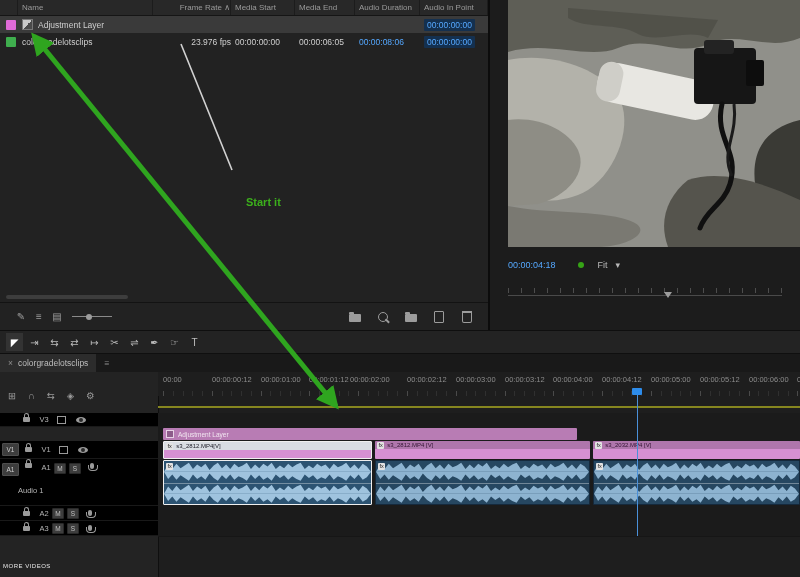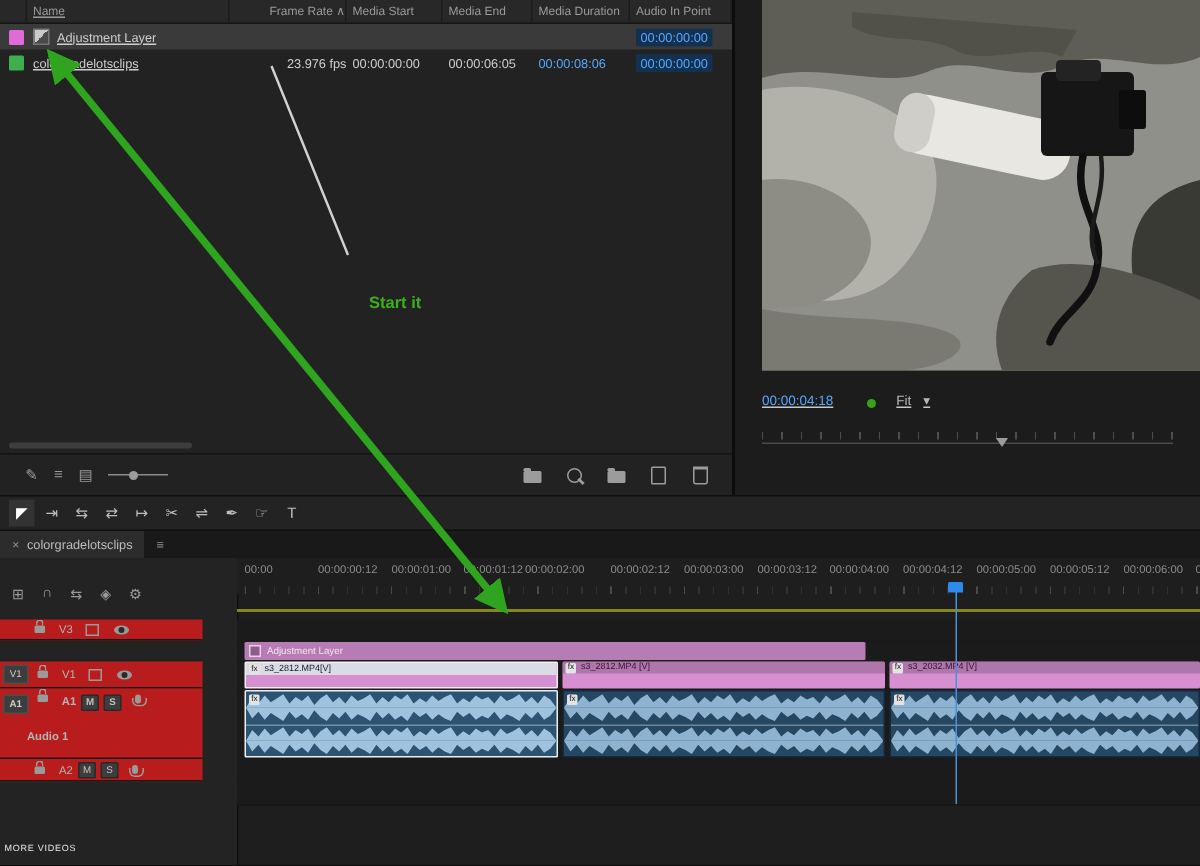--- a/index.html
+++ b/index.html
@@ -7,21 +7,21 @@
        font-family:"Liberation Sans",sans-serif;color:#c8c8c8;-webkit-font-smoothing:antialiased;}
 
   
   .project-panel{position:absolute;left:0;top:0;width:488px;height:330px;background:#222222;border-right:2px solid #0c0c0c;}
   .pp-header{display:flex;height:15px;background:#282828;border-bottom:1px solid #151515;font-size:8px;color:#9b9b9b;align-items:center;}
   .pp-header>div{border-right:1px solid #1c1c1c;height:100%;display:flex;align-items:center;padding-left:4px;box-sizing:border-box;}
   .pp-row{display:flex;height:17px;font-size:8.5px;color:#cfcfcf;align-items:center;}
   .pp-row>div{height:100%;display:flex;align-items:center;padding-left:4px;box-sizing:border-box;}
   .row-selected{background:#3a3a3a;}
   .c0{width:18px;justify-content:center;}
-  .c1{width:135px;text-decoration:underline;}
+  .c1{width:135px;}
   .c2{width:78px;justify-content:flex-end;}
   .c3{width:64px;}
   .c4{width:60px;}
   .c5{width:65px;}
   .c6{width:68px;}
   .swatch{width:10px;height:10px;border-radius:1px;}
   .sw-pink{background:#e06bd8;}
   .sw-green{background:#3fae4e;}
   .adj-icon{width:9px;height:9px;margin-right:5px;border:1px solid #777;
             background:linear-gradient(135deg,#c9c9c9 50%,#4a4a4a 50%);}
@@ -36,21 +36,21 @@
   .i-search{width:8px;height:8px;border:1.3px solid #9c9c9c;border-radius:50%;position:relative;}
   .i-search::after{content:"";position:absolute;left:6px;top:7px;width:5px;height:1.5px;background:#9c9c9c;transform:rotate(45deg);}
   .i-folder{width:12px;height:8px;background:#9c9c9c;border-radius:1px;position:relative;margin-top:3px;}
   .i-folder::before{content:"";position:absolute;top:-2px;left:0;width:5px;height:2px;background:#9c9c9c;border-radius:1px 1px 0 0;}
   .i-page{width:8px;height:10px;border:1px solid #9c9c9c;border-radius:1px;}
   .i-trash{width:8px;height:9px;border:1px solid #9c9c9c;border-top:2px solid #9c9c9c;border-radius:0 0 2px 2px;}
 
   
   .monitor-panel{position:absolute;left:490px;top:0;width:310px;height:330px;background:#1c1c1c;}
   .monitor-video{position:absolute;left:18px;top:0;width:292px;height:247px;background:#8f8f8a;overflow:hidden;}
-  .monitor-controls{position:absolute;left:18px;top:258px;width:280px;height:14px;display:flex;align-items:flex-end;font-size:9px;text-decoration:underline;}
+  .monitor-controls{position:absolute;left:18px;top:258px;width:280px;height:14px;display:flex;align-items:center;font-size:9px;}
   .mon-dot{width:6px;height:6px;border-radius:50%;background:#36a316;margin:0 14px 0 22px;}
   .fit-select{display:flex;align-items:center;gap:8px;color:#b8b8b8;cursor:default;}
   .monitor-scrubber{position:absolute;left:18px;top:288px;width:274px;height:12px;}
   .scrub-ticks{position:absolute;left:0;top:0;width:100%;height:5px;
       background:repeating-linear-gradient(90deg,#4d4d4d 0 1px,transparent 1px 13px);}
   .scrub-line{position:absolute;left:0;top:7px;width:100%;height:1px;background:#4a4a4a;}
   .scrub-caret{position:absolute;top:4px;left:57%;width:0;height:0;border-left:4px solid transparent;border-right:4px solid transparent;border-top:6px solid #9c9c9c;}
 
   
   .tools-bar{position:absolute;left:0;top:330px;width:800px;height:24px;background:#232323;border-top:1px solid #0f0f0f;border-bottom:1px solid #0f0f0f;display:flex;align-items:center;padding-left:6px;box-sizing:border-box;gap:3px;}
@@ -64,21 +64,21 @@
   .tab-close{color:#8f8f8f;}
   .tab-menu{margin-left:8px;color:#8f8f8f;}
   .tl-left{position:absolute;left:0;top:18px;width:158px;bottom:0;background:#232323;border-right:1px solid #0f0f0f;}
   .tl-left-icons{position:absolute;left:8px;top:18px;display:flex;gap:12px;color:#9a9a9a;font-size:9.5px;}
   .tl-ruler{position:absolute;left:158px;top:18px;right:0;height:24px;background:#1e1e1e;overflow:hidden;}
   .tl-ruler .lbl{position:absolute;top:3px;font-size:7.5px;color:#8c8c8c;white-space:nowrap;}
   .ruler-ticks{position:absolute;left:5px;right:0;bottom:0;height:5px;
       background:repeating-linear-gradient(90deg,#4a4a4a 0 1px,transparent 1px 48.8px),
                  repeating-linear-gradient(90deg,#303030 0 1px,transparent 1px 9.76px);}
   .workbar{position:absolute;left:158px;right:0;top:406px;height:2px;background:#86861f;}
-  .trk-hdr{position:absolute;left:0;width:135px;background:#b91c1c;border-bottom:1px solid #191919;display:flex;align-items:center;font-size:7.5px;color:#b4b4b4;box-sizing:border-box;}
+  .trk-hdr{position:absolute;left:0;width:158px;background:#000000;border-bottom:1px solid #191919;display:flex;align-items:center;font-size:7.5px;color:#b4b4b4;box-sizing:border-box;}
   .src-box{width:15px;height:11px;background:#3d3d3d;border:1px solid #4e4e4e;border-radius:1px;display:flex;align-items:center;justify-content:center;margin-left:2px;font-size:6.5px;color:#cfcfcf;}
   .src-empty{width:15px;margin-left:2px;}
   .trk-label{width:16px;text-align:center;}
   .i-lock{width:7px;height:5px;background:#9a9a9a;border-radius:1px;position:relative;margin:0 6px;}
   .i-lock::before{content:"";position:absolute;left:1px;top:-4px;width:3px;height:3px;border:1px solid #9a9a9a;border-bottom:none;border-radius:3px 3px 0 0;}
   .i-sync{width:7px;height:6px;border:1px solid #9a9a9a;margin:0 5px;}
   .i-eye{width:10px;height:6px;border-radius:50%;background:#9a9a9a;position:relative;margin:0 5px;}
   .i-eye::after{content:"";position:absolute;left:3px;top:1px;width:4px;height:4px;border-radius:50%;background:#2a2a2a;}
   .ms{width:10px;height:9px;background:#3d3d3d;border:1px solid #292929;border-radius:1px;font-size:6.5px;display:flex;align-items:center;justify-content:center;color:#c0c0c0;margin-right:3px;}
   .i-mic{width:4px;height:6px;background:#9a9a9a;border-radius:2px;position:relative;margin:0 6px;}
@@ -127,21 +127,21 @@
           <span>Name</span>
         </div>
       <div class="c2"><span>Frame Rate</span>&nbsp;<span>∧</span></div>
       <div class="c3">
           <span>Media Start</span>
         </div>
       <div class="c4">
           <span>Media End</span>
         </div>
       <div class="c5">
-          <span>Media Duration</span>
+          <span>Audio Duration</span>
         </div>
       <div class="c6">
           <span>Audio In Point</span>
         </div>
     </div>
 
     <div class="pp-row row-selected">
       <div class="c0">
           <span class="swatch sw-pink"></span>
         </div>
@@ -332,33 +332,41 @@
     <span class="i-sync"></span>
     <span class="i-eye"></span>
   </div>
   <div class="trk-hdr" style="top:441px;height:18px;">
     <span class="src-box">V1</span>
     <span class="i-lock"></span>
     <span class="trk-label">V1</span>
     <span class="i-sync"></span>
     <span class="i-eye"></span>
   </div>
-  <div class="trk-hdr" style="top:459px;height:47px;align-items:flex-start;padding-top:4px;position:absolute;font-weight:bold;">
+  <div class="trk-hdr" style="top:459px;height:47px;align-items:flex-start;padding-top:4px;position:absolute;">
     <span class="src-box">A1</span>
     <span class="i-lock"></span>
     <span class="trk-label">A1</span>
     <span class="ms">M</span>
     <span class="ms">S</span>
     <span class="i-mic"></span>
     <span class="audio1-name">Audio 1</span>
   </div>
   <div class="trk-hdr" style="top:506px;height:15px;">
     <span class="src-empty"></span>
       <span class="i-lock"></span>
     <span class="trk-label">A2</span>
+    <span class="ms">M</span>
+    <span class="ms">S</span>
+    <span class="i-mic"></span>
+  </div>
+  <div class="trk-hdr" style="top:521px;height:15px;">
+    <span class="src-empty"></span>
+      <span class="i-lock"></span>
+    <span class="trk-label">A3</span>
     <span class="ms">M</span>
     <span class="ms">S</span>
     <span class="i-mic"></span>
   </div>
 
   <div class="trk-lane" style="top:413px;height:14px;"></div>
   <div class="trk-lane" style="top:427px;height:14px;"></div>
   <div class="trk-lane" style="top:441px;height:18px;"></div>
   <div class="trk-lane" style="top:459px;height:47px;"></div>
   <div class="trk-lane" style="top:506px;height:15px;"></div>

